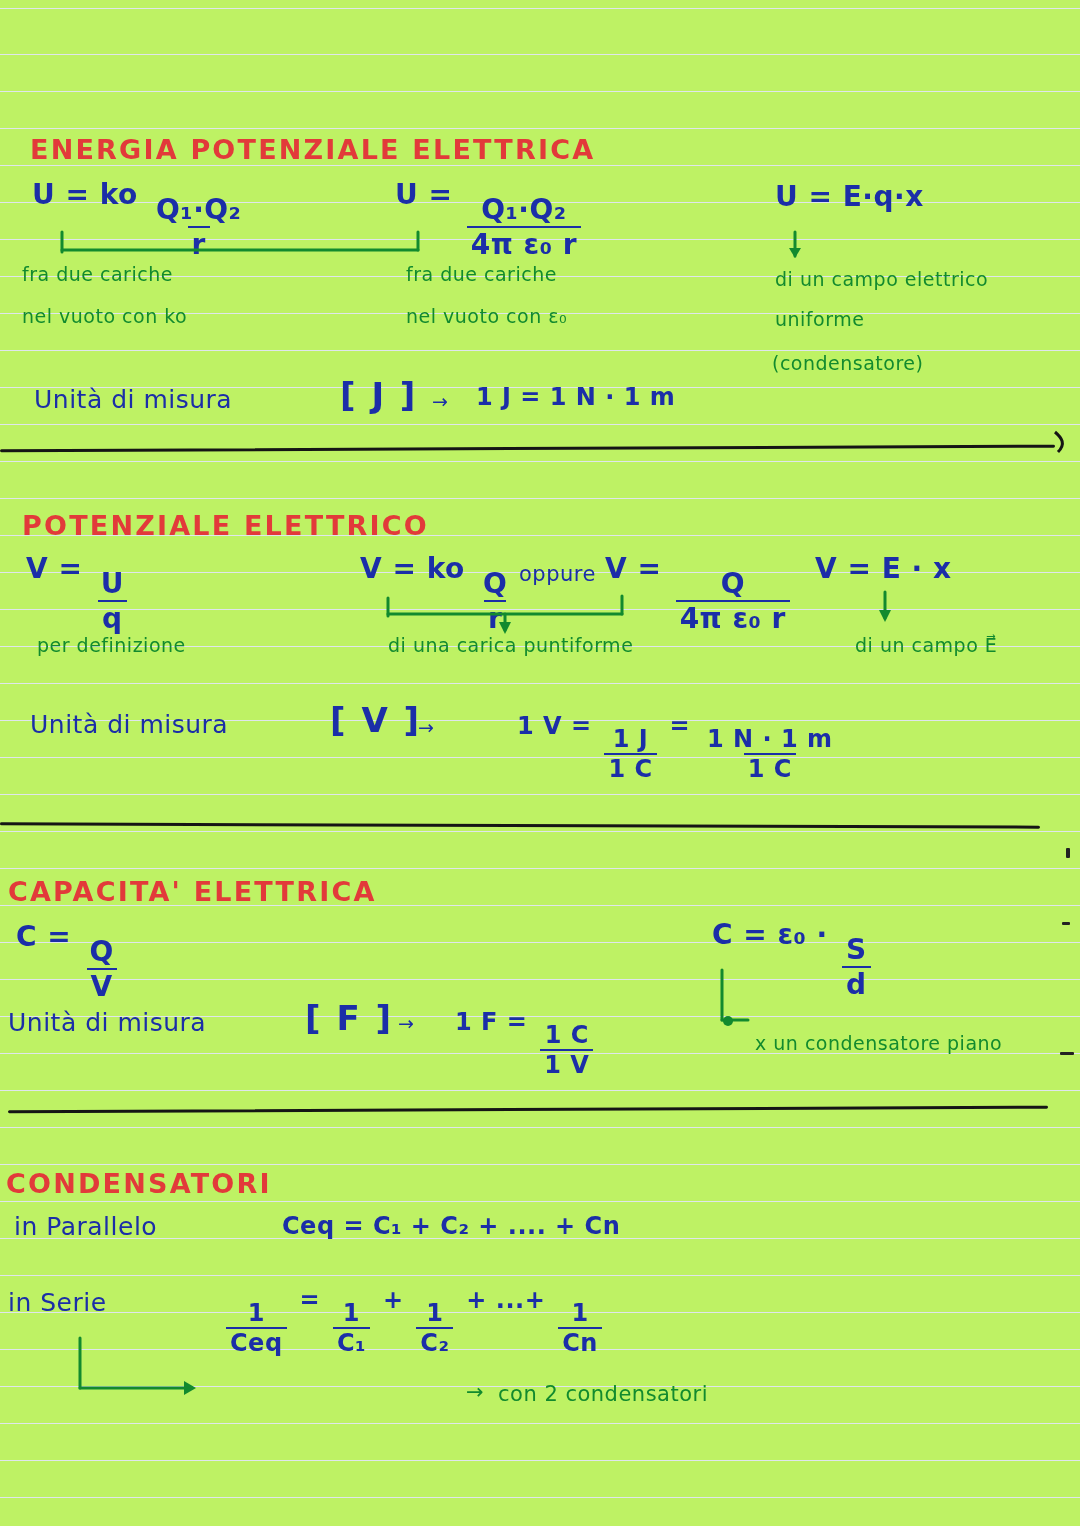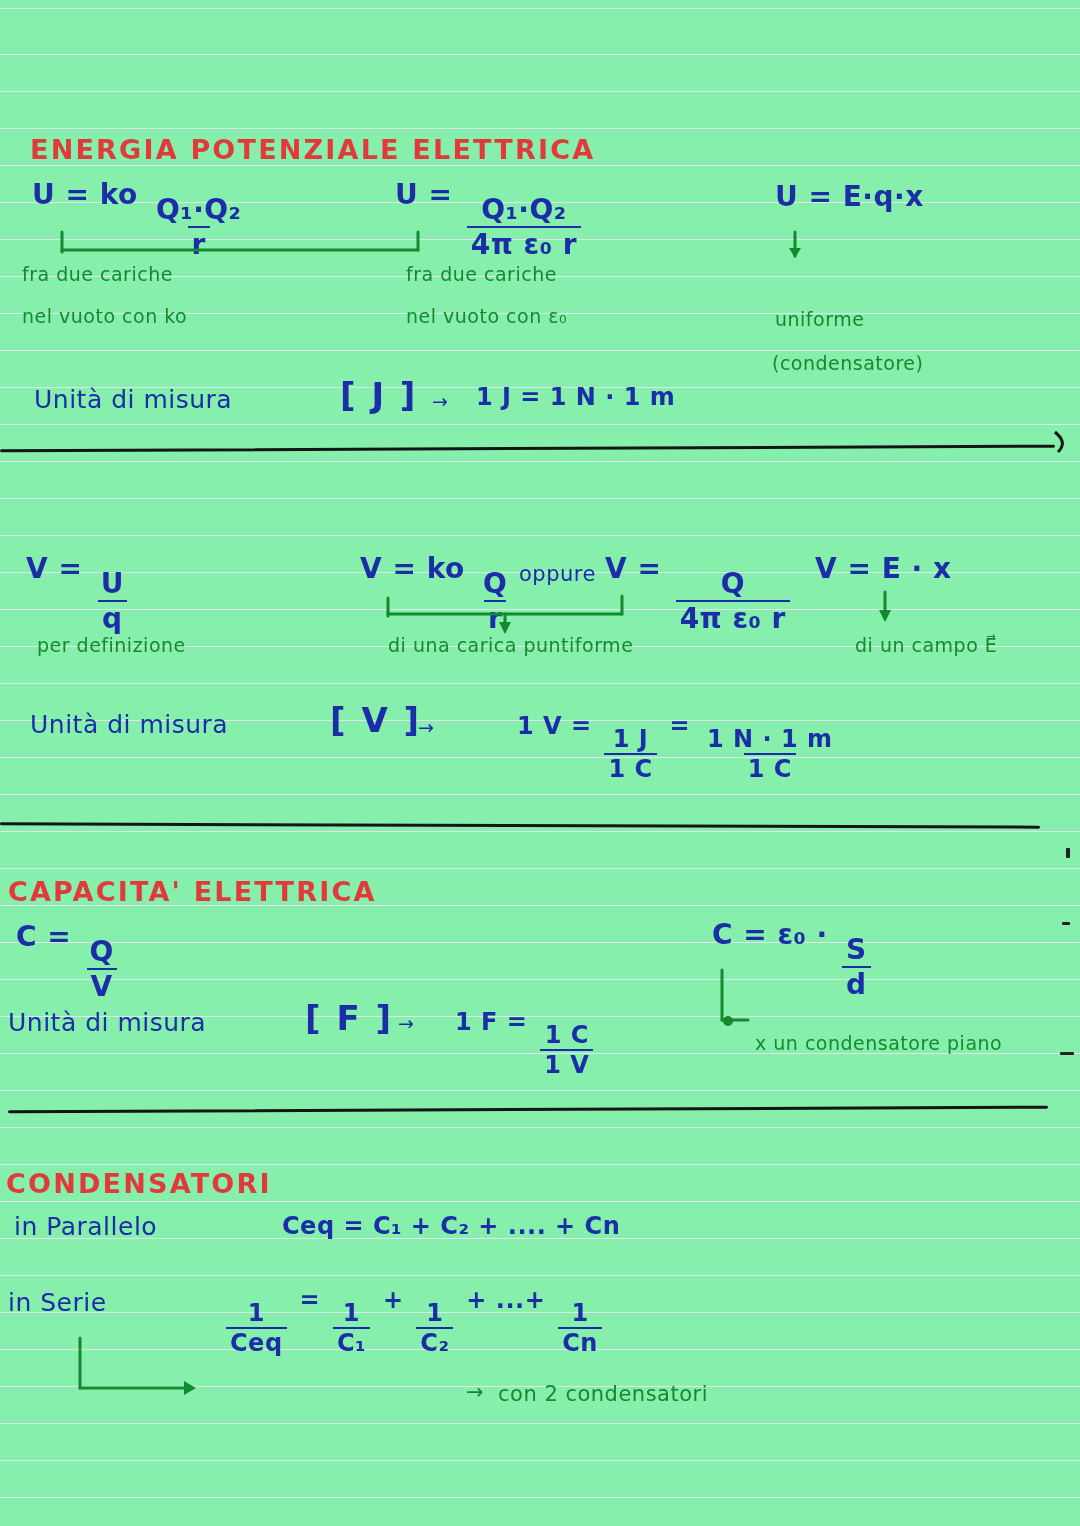--- a/index.html
+++ b/index.html
@@ -4,21 +4,21 @@
 <style>
   html, body {
     margin: 0;
     padding: 0;
     background: #ffffff;
   }
   .page {
     position: relative;
     width: 1080px;
     height: 1526px;
-    background: #86efac;
+    background: #bef264;
     overflow: hidden;
     font-family: "DejaVu Sans", sans-serif;
   }
   
   .rules {
     position: absolute;
     left: 0; top: 0; right: 0; bottom: 0;
     background-image: repeating-linear-gradient(
       to bottom,
       transparent 0px,
@@ -126,30 +126,32 @@
       <span class="den">4π ε₀ r</span>
     </span>
   </div>
 
   <div class="hw blue formula" style="left:775px; top:180px;">U = E·q·x</div>
 
   <div class="hw green note" style="left:22px; top:263px;">fra due cariche</div>
   <div class="hw green note" style="left:22px; top:305px;">nel vuoto con ko</div>
   <div class="hw green note" style="left:406px; top:263px;">fra due cariche</div>
   <div class="hw green note" style="left:406px; top:305px;">nel vuoto con ε₀</div>
+  <div class="hw green note" style="left:775px; top:268px;">di un campo elettrico</div>
   <div class="hw green note" style="left:775px; top:308px;">uniforme</div>
   <div class="hw green note" style="left:772px; top:352px;">(condensatore)</div>
 
   <div class="hw blue note" style="left:34px; top:385px; font-size:25px;">Unità di misura</div>
   <div class="hw blue brk" style="left:340px; top:375px;">[ J ]</div>
   <div class="hw blue note" style="left:432px; top:390px;">→</div>
   <div class="hw blue formula small" style="left:476px; top:383px;">1 J = 1 N · 1 m</div>
 
   <div class="divider d1" style="left:0px; top:447px; width:1055px;"></div>
 
+  <div class="hw red title" style="left:22px; top:510px;">POTENZIALE ELETTRICO</div>
 
   <div class="hw blue formula" style="left:26px; top:552px;">
     <span>V =</span>
     <span class="frac">
       <span class="num">U</span>
       <span class="den">q</span>
     </span>
   </div>
 
   <div class="hw blue formula" style="left:360px; top:552px;">

